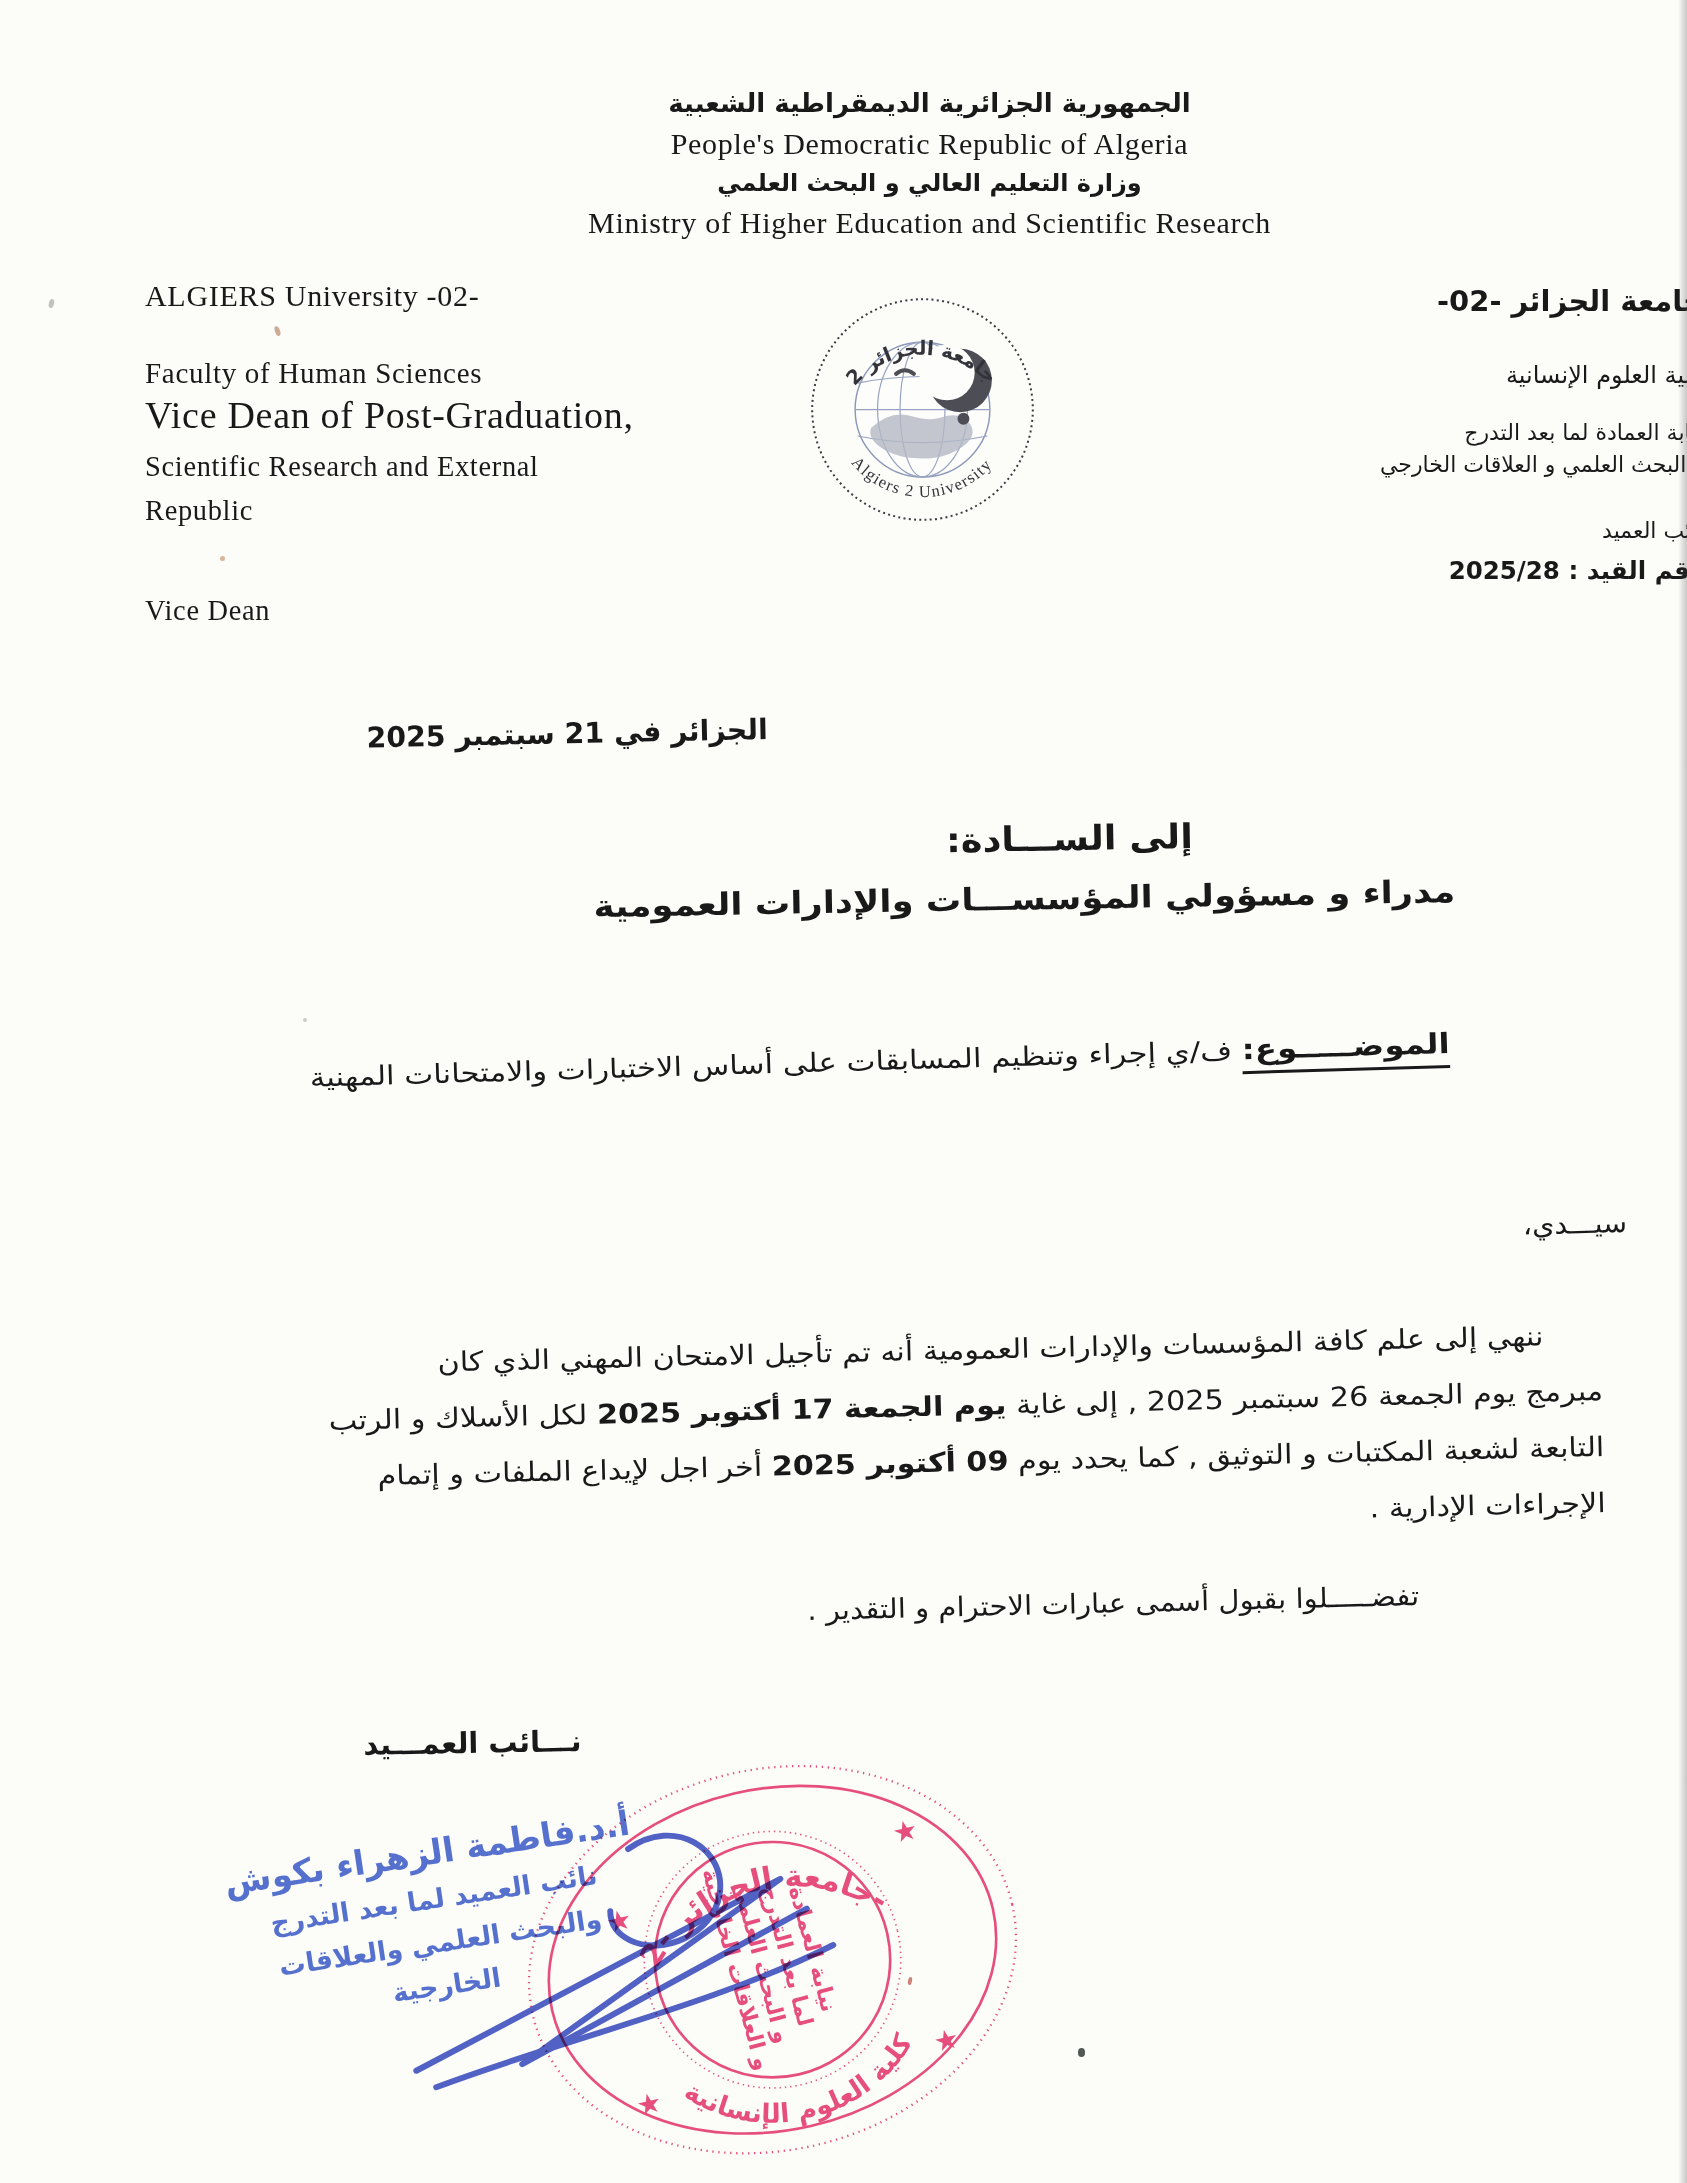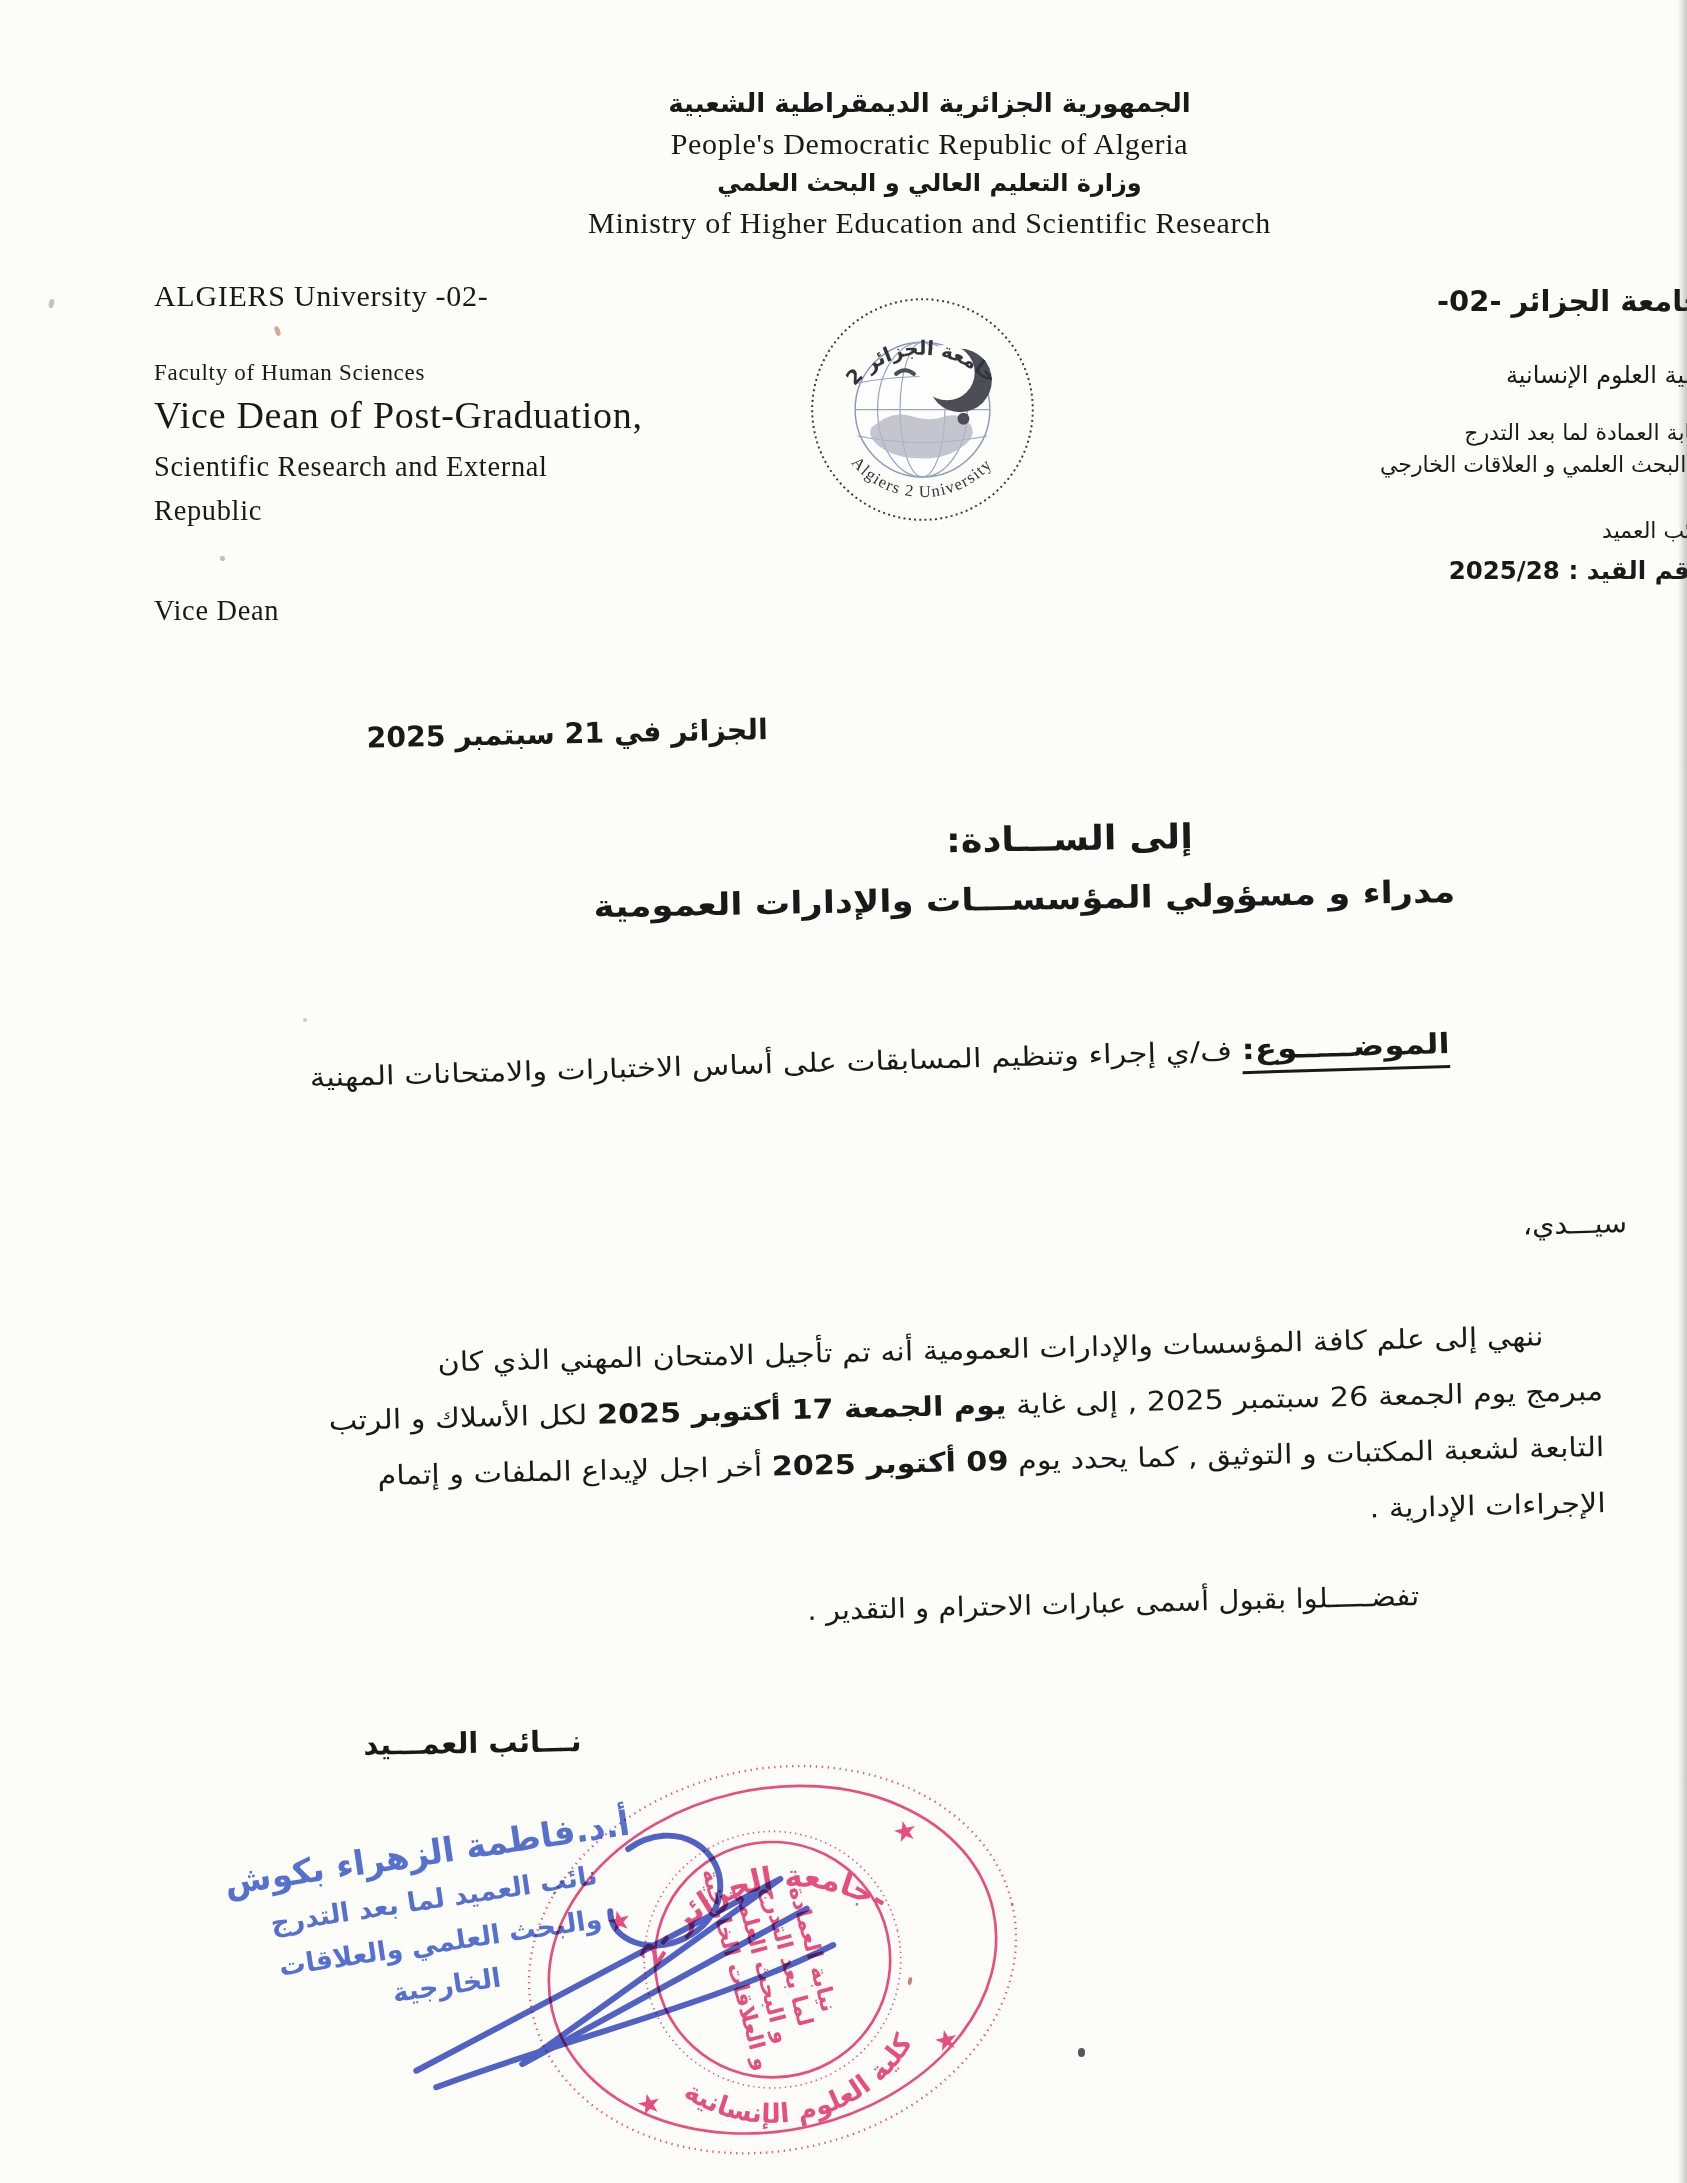--- a/index.html
+++ b/index.html
@@ -17,22 +17,22 @@
   .abs{position:absolute;white-space:nowrap;}
 
   
   .header{position:absolute;top:83px;left:0;right:0;text-align:center;transform:translateX(86px);}
   .h-ar1{font-size:26px;font-weight:700;line-height:40px;}
   .h-en1{font-size:30px;line-height:41px;letter-spacing:0.7px;}
   .h-ar2{font-size:24px;font-weight:700;line-height:38px;}
   .h-en2{font-size:30px;line-height:41px;letter-spacing:0.7px;}
 
   
-  .left-block{position:absolute;left:154px;top:278px;font-size:30px;line-height:36px;letter-spacing:0.7px;}
-  .lb2{margin-top:41px;font-size:23px;}
+  .left-block{position:absolute;left:145px;top:278px;font-size:30px;line-height:36px;letter-spacing:0.7px;}
+  .lb2{margin-top:41px;font-size:29px;}
   .lb3{margin-top:6px;font-size:38px;}
   .lb4{margin-top:16px;font-size:28.4px;}
   .lb5{margin-top:8px;font-size:28.4px;}
   .lb6{margin-top:64px;font-size:28.4px;}
 
   
   .right-block{position:absolute;right:-17px;top:282px;text-align:right;}
   .rb1{font-size:29px;font-weight:600;line-height:38px;}
   .rb2{margin-top:40px;font-size:24px;line-height:31px;}
   .rb3{margin-top:28px;font-size:22px;line-height:28.4px;}

